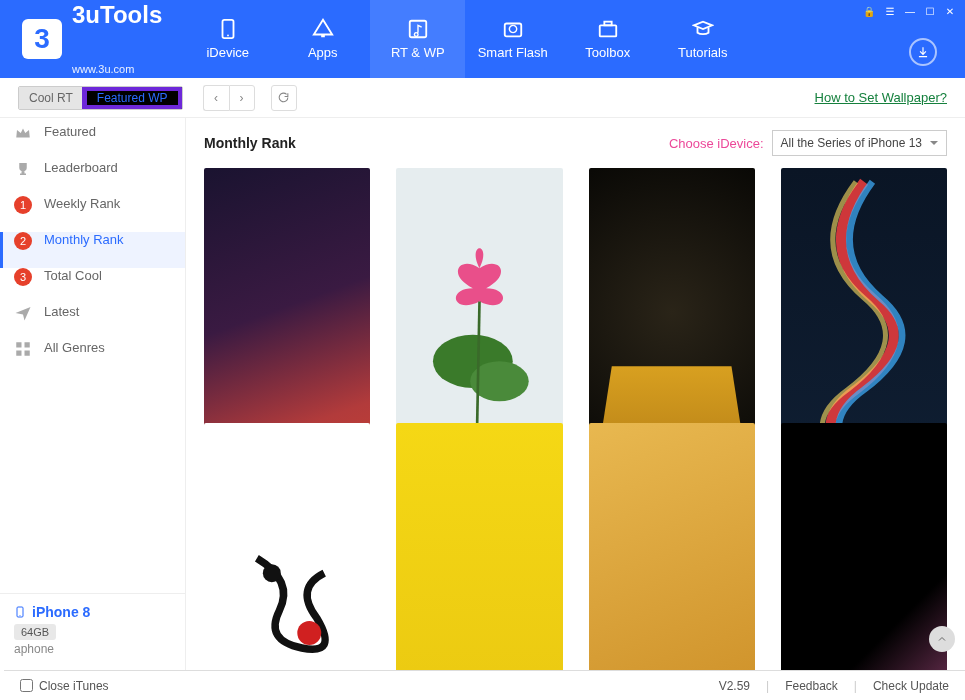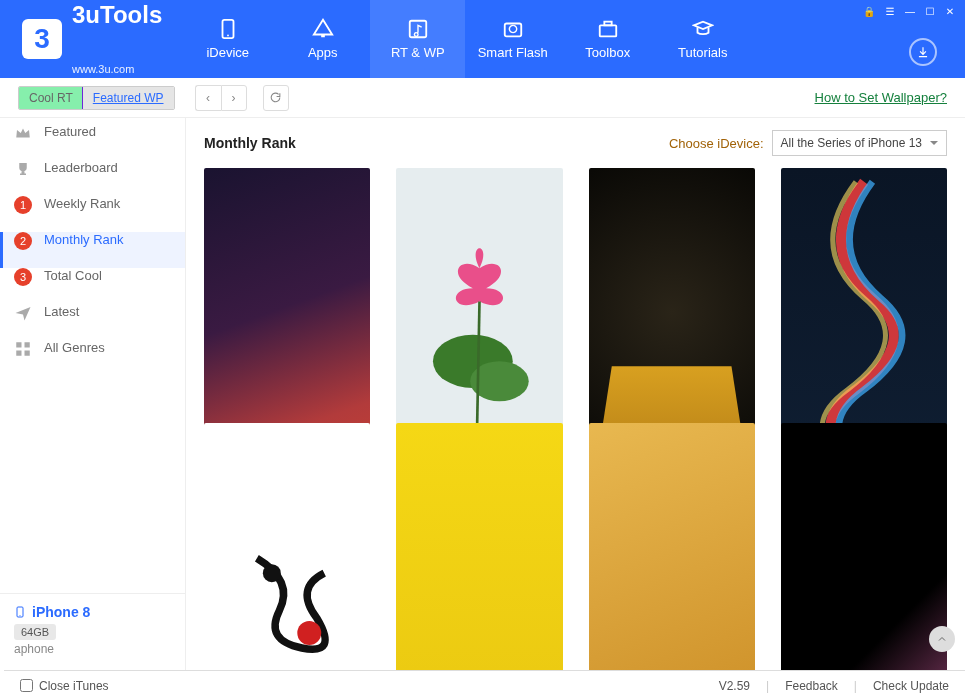--- a/index.html
+++ b/index.html
@@ -14,22 +14,22 @@
 .nav-item { width: 95px; display: flex; flex-direction: column; align-items: center; justify-content: center; gap: 5px; font-size: 13px; cursor: pointer; }
 .nav-item.active { background: rgba(255,255,255,.12); }
 .nav-item svg { width: 22px; height: 22px; fill: #fff; }
 .window-ctl { position: absolute; top: 4px; right: 8px; display: flex; gap: 6px; }
 .window-ctl span { width: 14px; height: 14px; display: flex; align-items: center; justify-content: center; font-size: 10px; cursor: pointer; color:#fff; }
 .dl-circle { position: absolute; right: 28px; top: 38px; width: 28px; height: 28px; border: 2px solid rgba(255,255,255,.6); border-radius: 50%; display: flex; align-items: center; justify-content: center; cursor: pointer; }
 .dl-circle svg { width: 14px; height: 14px; fill: rgba(255,255,255,.9); }
 
 .subbar { height: 40px; display: flex; align-items: center; padding: 0 18px; border-bottom: 1px solid #eee; gap: 6px; }
 .seg { display: flex; border: 1px solid #ccc; border-radius: 2px; overflow: hidden; height: 24px; }
-.seg button { border: none; padding: 0 10px; font-size: 12px; background: #86efac; cursor: pointer; color: #666; }
-.seg button.active { color: #2b6bff; border: 1px solid #6d28d9; margin: -1px; background: #e5e5e5; text-decoration: underline; }
+.seg button { border: none; padding: 0 10px; font-size: 12px; background: #e5e5e5; cursor: pointer; color: #666; }
+.seg button.active { color: #2b6bff; border: 5px solid #6d28d9; margin: -1px; background: #000000; }
 .subbar .navbtn { width: 26px; height: 26px; border: 1px solid #ddd; border-radius: 3px; background: #fff; display: flex; align-items: center; justify-content: center; cursor: pointer; color: #888; font-size: 12px; }
 .subbar .navgroup { display: flex; margin-left: 14px; }
 .subbar .navgroup .navbtn:first-child { border-right: none; border-radius: 3px 0 0 3px; }
 .subbar .navgroup .navbtn:last-child { border-radius: 0 3px 3px 0; }
 .help-link { margin-left: auto; color: #15803d; font-size: 13px; text-decoration: underline; cursor: pointer; }
 
 .body { display: flex; height: calc(100% - 78px - 40px - 30px); }
 .sidebar { width: 186px; border-right: 1px solid #eee; display: flex; flex-direction: column; }
 .side-list { padding-top: 6px; }
 .side-item { display: flex; align-items: flex-start; height: 36px; padding: 0 14px; gap: 12px; font-size: 13px; color: #666; cursor: pointer; }
@@ -39,21 +39,21 @@
 .num-badge { width: 18px; height: 18px; border-radius: 50%; background: #e6402b; color: #fff; font-size: 11px; display: flex; align-items: center; justify-content: center; }
 .side-foot { margin-top: auto; padding: 10px 14px 14px; border-top: 1px solid #eee; }
 .device-name { color: #2b6bff; font-weight: 700; font-size: 14px; display: flex; align-items: center; gap: 6px; }
 .device-name svg { width: 12px; height: 16px; fill: #2b6bff; }
 .cap-badge { display: inline-block; background: #e8e8e8; color: #555; font-size: 11px; padding: 2px 7px; border-radius: 3px; margin: 4px 0 2px; }
 .dev-sub { font-size: 12px; color: #888; }
 
 .content { flex: 1; display: flex; flex-direction: column; overflow: hidden; }
 .content-head { display: flex; align-items: center; padding: 12px 18px; }
 .content-head .h { font-weight: 700; font-size: 14px; color: #222; }
-.choose-label { margin-left: auto; font-size: 13px; color: #a16207; margin-right: 8px; }
+.choose-label { margin-left: auto; font-size: 13px; color: #ec4899; margin-right: 8px; }
 .select { border: 1px solid #ccc; height: 26px; font-size: 12px; padding: 0 24px 0 8px; color: #444; background: #fff; position: relative; display: flex; align-items: center; cursor: pointer; }
 .select::after { content: ""; position: absolute; right: 8px; border: 4px solid transparent; border-top-color: #888; top: 10px; }
 
 .grid { padding: 0 18px 18px; display: grid; grid-template-columns: repeat(4, 1fr); gap: 26px; overflow-y: auto; }
 .wp { width: 100%; aspect-ratio: 9/19.5; background: #222; border-radius: 2px; overflow: hidden; position: relative; cursor: pointer; }
 
 
 .thumb1 { background: linear-gradient(160deg,#1a1330 0%,#3a1a42 40%,#b23b3b 70%,#d8452f 100%); }
 .thumb2 { background: linear-gradient(#e6edef 0%,#e6edef 75%,#b6c5ca 100%); display:flex; align-items:center; justify-content:center; }
 .thumb2 svg { width: 80%; }

